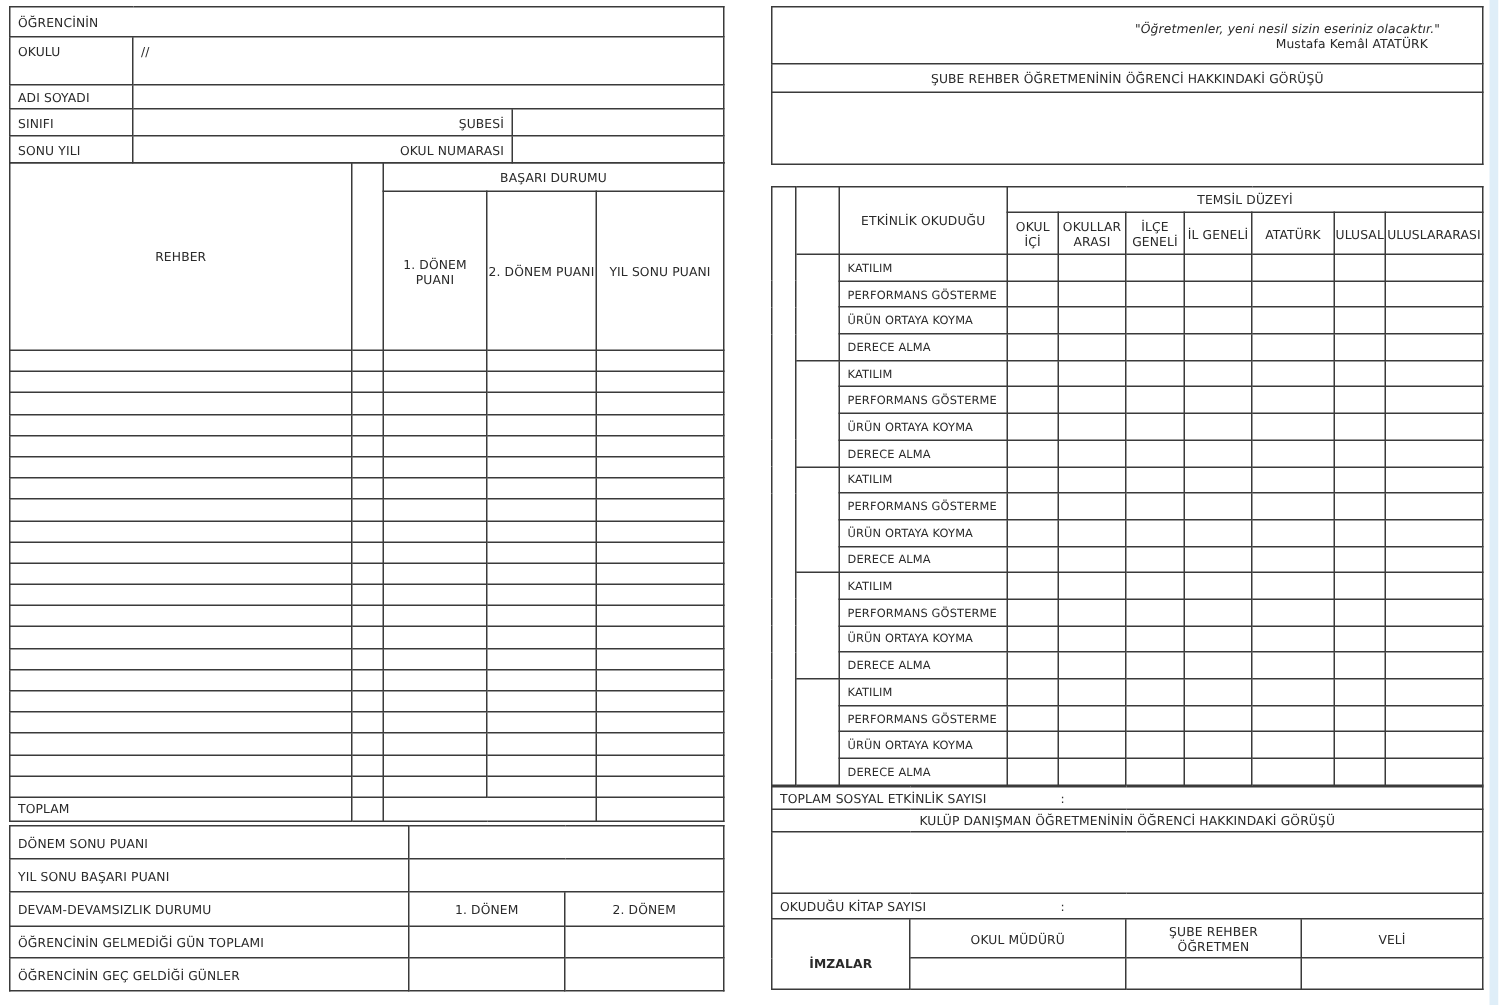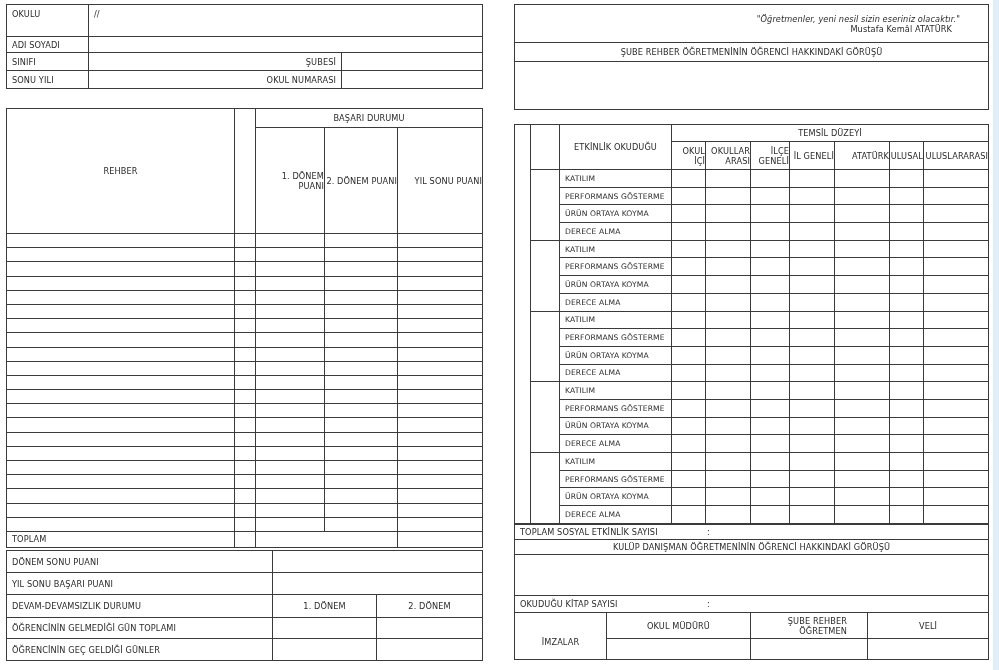--- a/index.html
+++ b/index.html
@@ -4,39 +4,42 @@
 <style>
   * { box-sizing: border-box; margin: 0; padding: 0; }
   html, body { width: 999px; height: 670px; overflow: hidden; background: #ffffff; }
   body { position: relative; font-family: "DejaVu Sans", sans-serif; color: #222; }
   .edge-strip { position: absolute; left: 993px; top: 0; width: 6px; height: 670px; background: #dfeef8; }
   .page { position: absolute; background: #fff; }
   table { border-collapse: collapse; table-layout: fixed; position: absolute; }
   td { border: 1.5px solid #3a3a3a; font-size: 8.2px; letter-spacing: 0.1px; padding: 0 0 0 5px; vertical-align: middle; overflow: hidden; white-space: nowrap; color: #2a2a2a; }
   td.c { text-align: center; padding: 0; }
   td.r { text-align: right; padding-right: 5px; }
-  td.wrap { white-space: normal; line-height: 10px; text-align: right; }
+  td.wrap { white-space: normal; line-height: 10px; }
   td.vt { vertical-align: top; padding-top: 4px; }
   .quote { font-style: italic; font-size: 8.2px; }
   .sig { font-size: 8.2px; }
 </style>
 </head>
 <body>
 
 <div class="edge-strip"></div>
 
 <div class="page">
 
   <table style="left:6px; top:4px; width:476px;">
     <colgroup>
         <col style="width:82px">
         <col style="width:253px">
         <col style="width:141px">
       </colgroup>
     <tbody>
+        <tr style="height:20px">
+      <td colspan="3">ÖĞRENCİNİN</td>
+    </tr>
     <tr style="height:32px">
       <td class="vt">OKULU</td>
       <td colspan="2" class="vt">//</td>
     </tr>
     <tr style="height:16px">
       <td>ADI SOYADI</td>
       <td colspan="2"></td>
     </tr>
     <tr style="height:18px">
       <td>SINIFI</td>
@@ -546,21 +549,21 @@
     </tr>
     <tr style="height:41px">
       <td colspan="4"></td>
     </tr>
     <tr style="height:17px">
       <td colspan="4">
         <span style="display:inline-block;width:187px;">OKUDUĞU KİTAP SAYISI</span><span>:</span>
       </td>
     </tr>
     <tr style="height:26px">
-      <td rowspan="2" class="c" style="padding-top:12px;">İMZALAR</td>
+      <td rowspan="2" class="c" style="padding-top:12px;font-weight:bold;">İMZALAR</td>
       <td class="c">OKUL MÜDÜRÜ</td>
       <td class="c wrap" style="padding:0 20px;margin-left:12px;">ŞUBE REHBER ÖĞRETMEN</td>
       <td class="c">VELİ</td>
     </tr>
     <tr style="height:21px">
       <td></td>
       <td></td>
       <td></td>
     </tr>
   </tbody>

